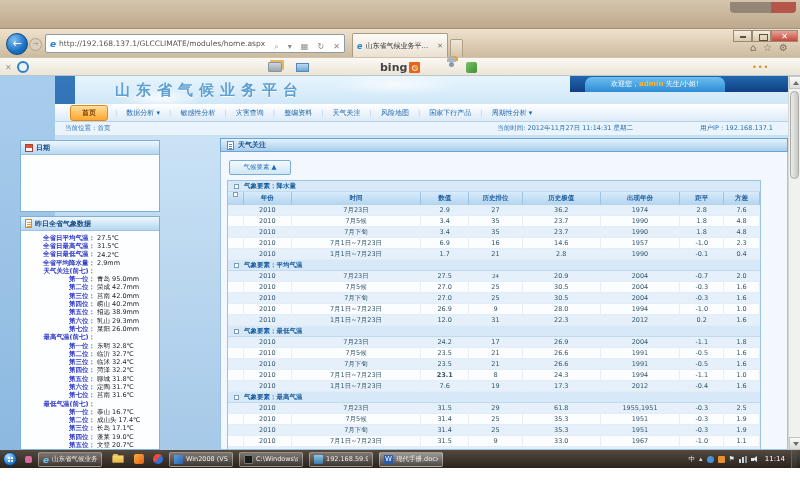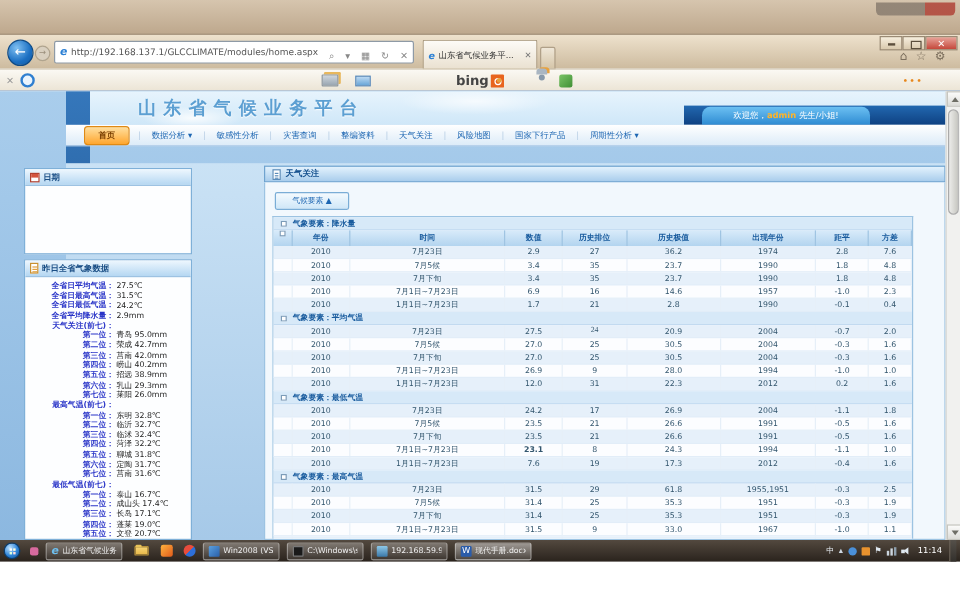--- a/index.html
+++ b/index.html
@@ -67,21 +67,21 @@
               background:linear-gradient(180deg,#a9cdec,#8cb8e0); }
   .pg-leftstrip { position:absolute; left:55px; top:0; width:20px; height:374px;
               background:linear-gradient(180deg,#3577bb,#123f75); }
   .pg-header { position:absolute; left:75px; top:0; width:713px; height:28px;
               background:
                 radial-gradient(ellipse 60px 14px at 12% 80%, rgba(255,255,255,.85), rgba(255,255,255,0) 70%),
                 radial-gradient(ellipse 90px 16px at 45% 30%, rgba(255,255,255,.7), rgba(255,255,255,0) 70%),
                 linear-gradient(180deg,#e7f4fd,#cfe7f8); }
   .pg-title { position:absolute; left:40px; top:5px; font-size:15px; font-weight:bold; color:#5c9fd2;
               letter-spacing:6px; text-shadow:0 1px 1px #fff; white-space:nowrap; }
-  .pg-head-dark { position:absolute; left:495px; top:12px; width:218px; height:16px;
+  .pg-head-dark { position:absolute; left:495px; top:0; width:218px; height:16px;
               background:linear-gradient(180deg,#2268b0,#0e4182); }
   .welcome-tab { position:absolute; left:15px; bottom:0; width:140px; height:15px;
               background:linear-gradient(180deg,#6cc0f2,#2e8bd2); border-radius:7px 7px 0 0;
               font-size:7px; color:#fff; text-align:center; line-height:15px; white-space:nowrap; }
   .welcome-user { color:#ffb428; font-weight:bold; }
 
   .pg-nav { position:absolute; left:55px; top:28px; width:733px; height:18px;
             background:linear-gradient(180deg,#ffffff,#dcebf8); border-bottom:1px solid #b9d2ea;
             display:flex; align-items:center; padding-left:8px; font-size:7px; color:#1d66b2; }
   .nav-item { margin:0 9px; white-space:nowrap; cursor:pointer; }
@@ -274,20 +274,25 @@
           <span class="nav-sep">|</span>
           <span class="nav-item">天气关注</span>
           <span class="nav-sep">|</span>
           <span class="nav-item">风险地图</span>
           <span class="nav-sep">|</span>
           <span class="nav-item">国家下行产品</span>
           <span class="nav-sep">|</span>
           <span class="nav-item">周期性分析 ▾</span>
         </div>
 
+      <div class="pg-crumb">
+        <span class="crumb-loc">当前位置：首页</span>
+        <span class="crumb-time">当前时间: 2012年11月27日 11:14:31 星期二</span>
+        <span class="crumb-ip">用户IP：192.168.137.1</span>
+      </div>
 
       <div class="sb-panel panel-date">
         <div class="sb-head">
           <span class="ico-cal"></span>
           <span>日期</span>
         </div>
       </div>
 
       <div class="sb-panel panel-stats">
         <div class="sb-head">

